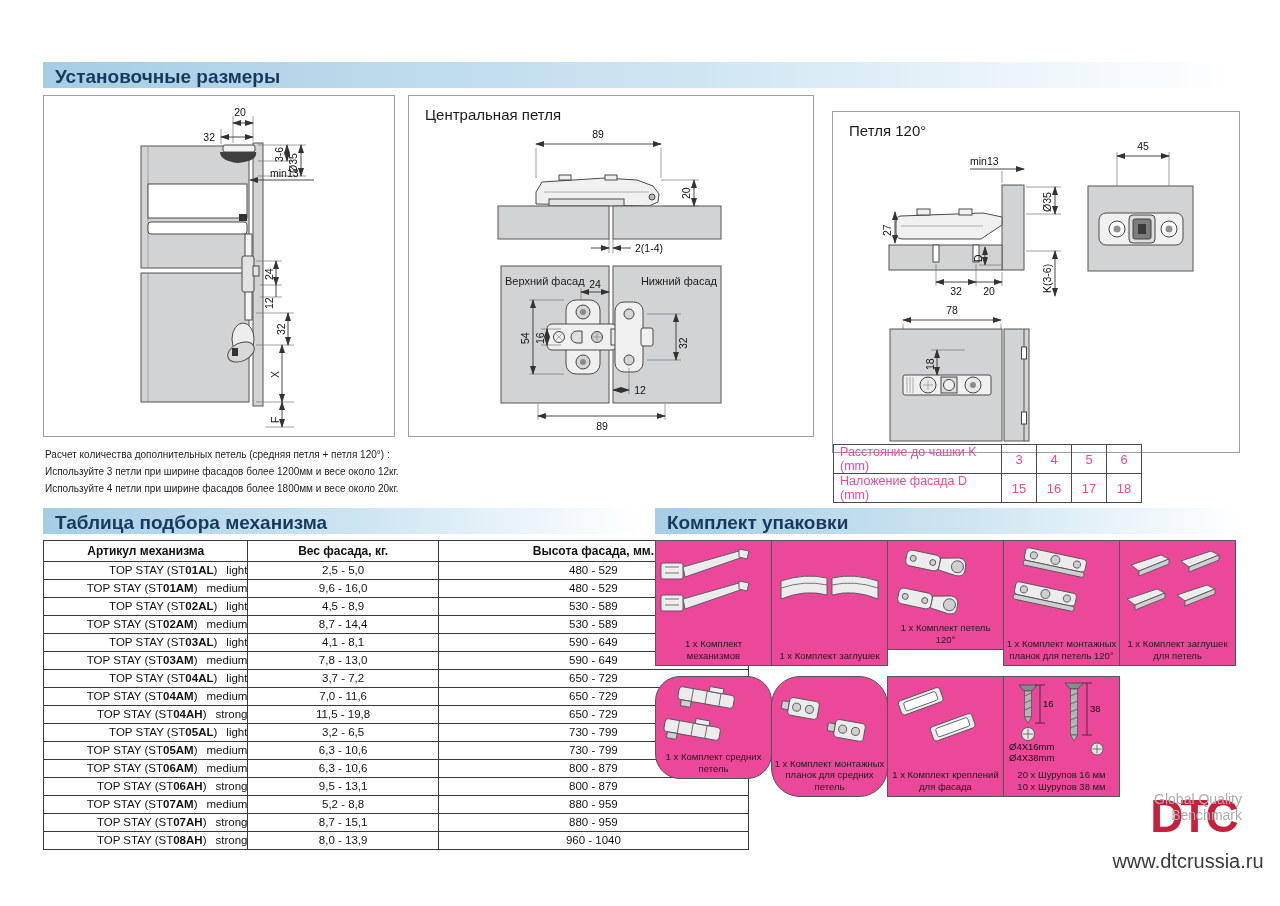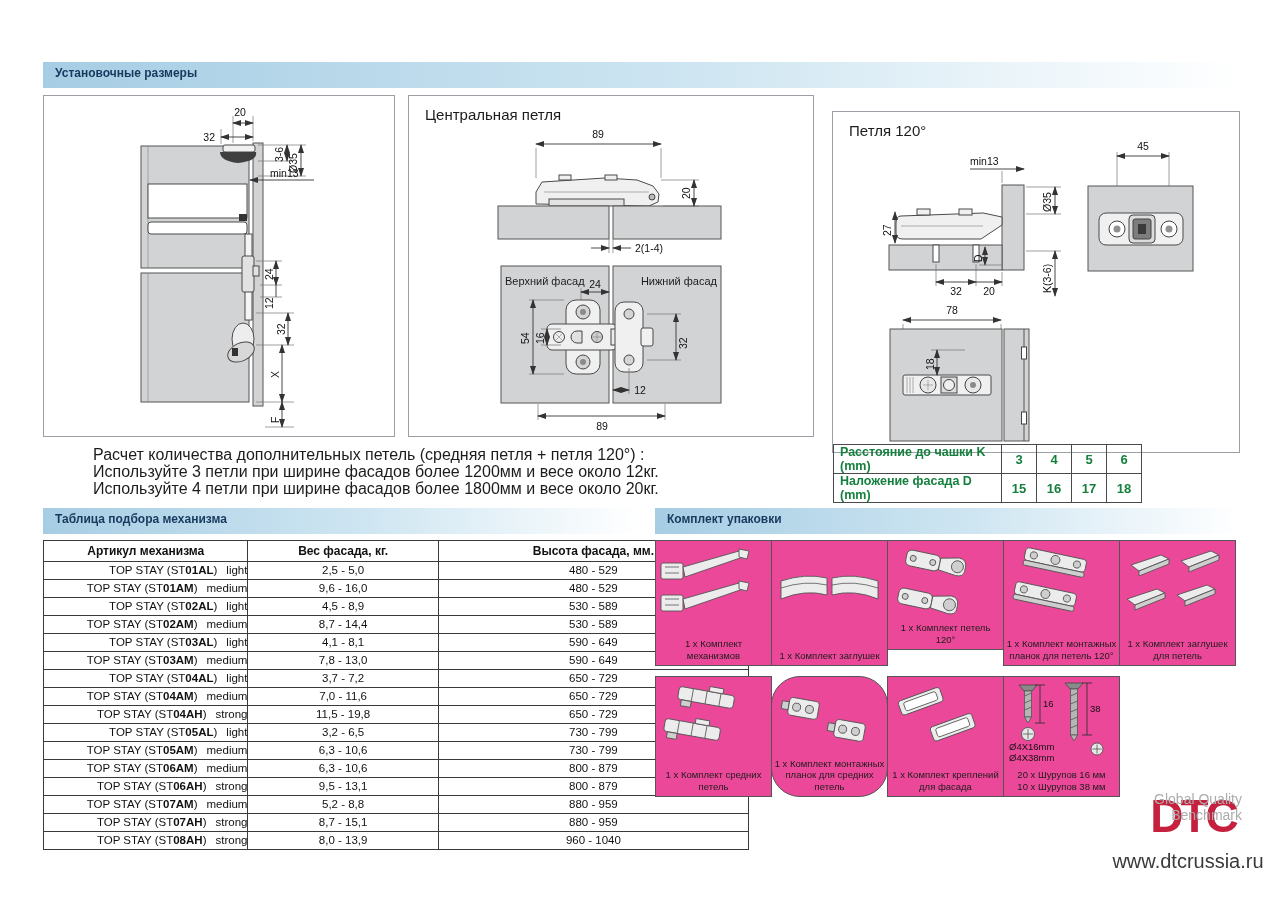--- a/index.html
+++ b/index.html
@@ -1,26 +1,26 @@
 <!DOCTYPE html>
 <html><head>
 <meta charset="utf-8">
 <style>
   html,body{margin:0;padding:0;background:#fff;}
   body{width:1280px;height:906px;position:relative;overflow:hidden;
        font-family:"Liberation Sans",sans-serif;color:#222;}
   .section-bar{position:absolute;height:26px;box-sizing:border-box;padding:4px 0 0 12px;
        background:linear-gradient(to right,#a6cde4 0%,#cfe6f2 55%,#ffffff 100%);
-       color:#17395e;font-weight:bold;font-size:12px;}
+       color:#17395e;font-weight:bold;font-size:19px;}
   .panel{position:absolute;background:#fff;border:1px solid #9aa0a6;box-sizing:border-box;}
   .panel-title{position:absolute;left:16px;top:10px;font-size:15px;color:#1c1c1c;}
   .diag{position:absolute;left:0;top:0;}
-  .notes{position:absolute;left:45px;top:446px;width:580px;font-size:16px;line-height:17px;color:#1c1c1c;margin-left:48px;}
+  .notes{position:absolute;left:45px;top:446px;width:580px;font-size:10px;line-height:17px;color:#1c1c1c;}
   
-  table.kd{position:absolute;left:833px;top:444px;border-collapse:collapse;font-size:12.5px;color:#15803d;font-weight:bold;}
+  table.kd{position:absolute;left:833px;top:444px;border-collapse:collapse;font-size:12.5px;color:#ec4899;}
   table.kd td{border:1px solid #4a4a4a;height:22px;box-sizing:border-box;}
   table.kd td.kd-label{width:168px;padding:0 6px;}
   table.kd td.kd-val{width:35px;text-align:center;font-size:13px;}
   
   table.mech{position:absolute;left:43px;top:540px;width:706px;border-collapse:collapse;
        border:1.5px solid #1a1a1a;table-layout:fixed;font-size:11.5px;color:#111;}
   table.mech th{border:1px solid #3a3a3a;height:20px;font-size:12px;font-weight:bold;text-align:center;padding:0;}
   table.mech td{border:1px solid #3a3a3a;height:17px;padding:0;line-height:1;}
   table.mech col.c1{width:29%;} table.mech col.c2{width:27%;} table.mech col.c3{width:44%;}
   table.mech td.a{padding-left:4px;text-align:right;white-space:nowrap;}
@@ -505,21 +505,21 @@
         <g transform="translate(54,42)">
             <polygon class="pi" points="0,10 30,0 38,4 8,16"></polygon>
             <polygon class="pi2" points="8,16 38,4 38,9 8,21"></polygon>
           </g>
       </svg>
       <div class="pack-cap">1 х Комплект заглушек для петель</div>
     </div>
   </div>
 
   <div class="pack-row" style="left:655px;top:676px;height:121px;">
-    <div class="pack-cell" style="height:121px;">
+    <div class="pack-cell" style="height:103px;border-radius:25px;">
       <svg class="pack-ill" width="109" height="88" viewBox="0 0 109 88">
         <g transform="translate(18,6) rotate(10 40 20)">
           <rect class="pi" x="0" y="8" width="56" height="13" rx="3"></rect>
           <line class="piline" x1="14" y1="8" x2="14" y2="21"></line>
             <line class="piline" x1="28" y1="8" x2="28" y2="21"></line>
             <line class="piline" x1="42" y1="8" x2="42" y2="21"></line>
           <rect class="pi2" x="4" y="21" width="10" height="6"></rect>
           <rect class="pi" x="30" y="3" width="14" height="5"></rect>
         </g>
         <g transform="translate(4,38) rotate(10 40 20)">

